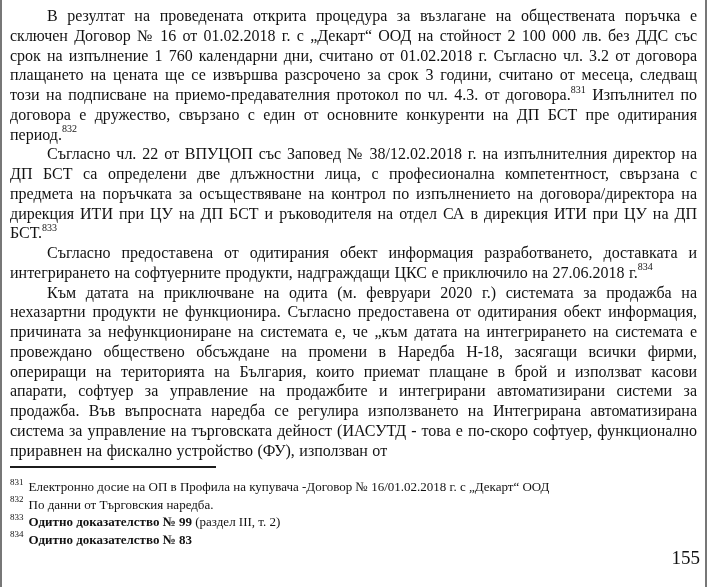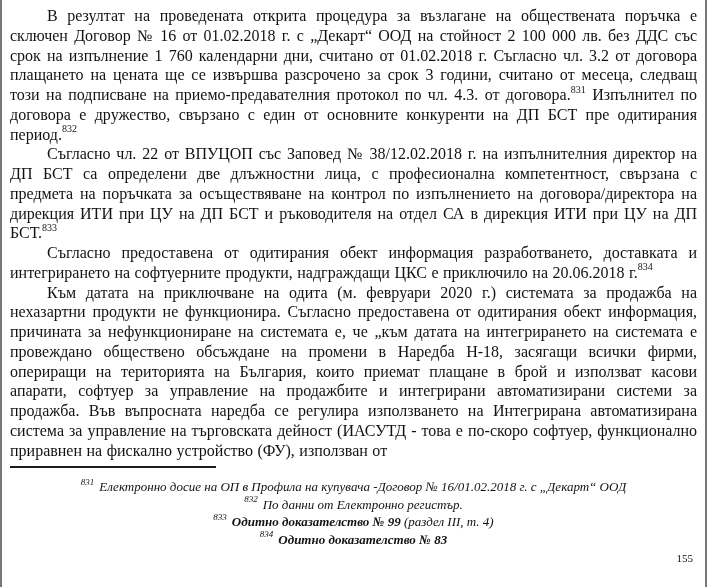--- a/index.html
+++ b/index.html
@@ -42,64 +42,63 @@
   }
   .fn-rule {
     width: 206px;
     height: 0;
     border-top: 2px solid #1c1c1c;
     margin: 0 0 10px 0;
   }
   .fn {
     font-size: 13px;
     line-height: 17.6px;
-    text-align: center;
-    font-style: italic;
+    text-align: left;
   }
   .fn sup.fnm {
     font-size: 9px;
     line-height: 0;
     position: relative;
     top: -1px;
     vertical-align: super;
     margin-right: 5px;
   }
   .fn b { font-weight: bold; }
   .page-number {
     position: absolute;
     top: 550px;
-    right: 12px;
-    font-size: 11px;
+    right: 5px;
+    font-size: 19px;
     line-height: 16px;
   }
 </style>
 </head>
 <body>
 
 <div class="page">
 
   <div class="content">
 
     <p class="para"><span>В резултат на проведената открита процедура за възлагане на обществената поръчка е сключен Договор № 16 от 01.02.2018 г. с „Декарт“ ООД на стойност 2 100 000 лв. без ДДС със срок на изпълнение 1 760 календарни дни, считано от 01.02.2018 г. Съгласно чл. 3.2 от договора плащането на цената ще се извършва разсрочено за срок 3 години, считано от месеца, следващ този на подписване на приемо-предавателния протокол по чл. 4.3. от договора.</span><sup class="ref">831</sup><span> Изпълнител по договора е дружество, свързано с един от основните конкуренти на ДП БСТ пре одитирания период.</span><sup class="ref">832</sup></p>
 
     <p class="para"><span>Съгласно чл. 22 от ВПУЦОП със Заповед № 38/12.02.2018 г. на изпълнителния директор на ДП БСТ са определени две длъжностни лица, с професионална компетентност, свързана с предмета на поръчката за осъществяване на контрол по изпълнението на договора/директора на дирекция ИТИ при ЦУ на ДП БСТ и ръководителя на отдел СА в дирекция ИТИ при ЦУ на ДП БСТ.</span><sup class="ref">833</sup></p>
 
-    <p class="para"><span>Съгласно предоставена от одитирания обект информация разработването, доставката и интегрирането на софтуерните продукти, надграждащи ЦКС е приключило на 20.06.2018 г.</span><sup class="ref">834</sup></p>
+    <p class="para"><span>Съгласно предоставена от одитирания обект информация разработването, доставката и интегрирането на софтуерните продукти, надграждащи ЦКС е приключило на 27.06.2018 г.</span><sup class="ref">834</sup></p>
 
     <p class="para"><span>Към датата на приключване на одита (м. февруари 2020 г.) системата за продажба на нехазартни продукти не функционира. Съгласно предоставена от одитирания обект информация, причината за нефункциониране на системата е, че „към датата на интегрирането на системата е провеждано обществено обсъждане на промени в Наредба Н-18, засягащи всички фирми, опериращи на територията на България, които приемат плащане в брой и използват касови апарати, софтуер за управление на продажбите и интегрирани автоматизирани системи за продажба. Във въпросната наредба се регулира използването на Интегрирана автоматизирана система за управление на търговската дейност (ИАСУТД - това е по-скоро софтуер, функционално приравнен на фискално устройство (ФУ), използван от</span></p>
 
   </div>
 
   <div class="footnotes">
     <div class="fn-rule"></div>
 
     <div class="fn"><sup class="fnm">831</sup><span>Електронно досие на ОП в Профила на купувача -Договор № 16/01.02.2018 г. с „Декарт“ ООД</span></div>
 
-    <div class="fn"><sup class="fnm">832</sup><span>По данни от Електронно регистър.</span></div>
+    <div class="fn"><sup class="fnm">832</sup><span>По данни от Търговския наредба.</span></div>
 
-    <div class="fn"><sup class="fnm">833</sup><b>Одитно доказателство № 99</b><span> (раздел III, т. 4)</span></div>
+    <div class="fn"><sup class="fnm">833</sup><b>Одитно доказателство № 99</b><span> (раздел III, т. 2)</span></div>
 
     <div class="fn"><sup class="fnm">834</sup><b>Одитно доказателство № 83</b></div>
   </div>
 
   <div class="page-number">155</div>
 
 </div>
 
 </body></html>

